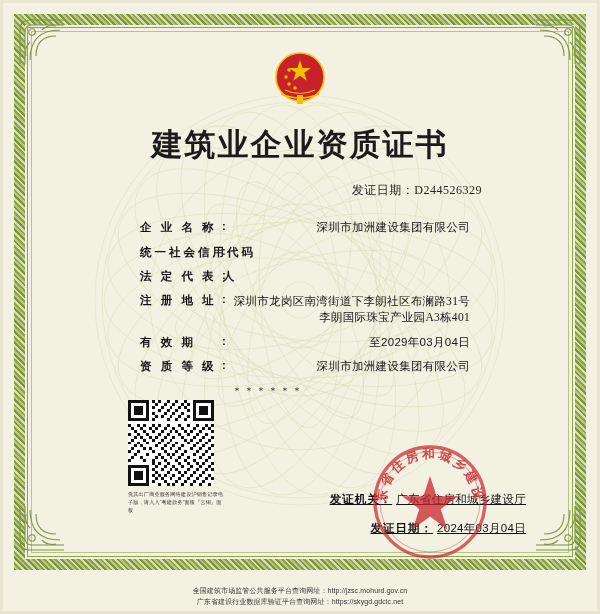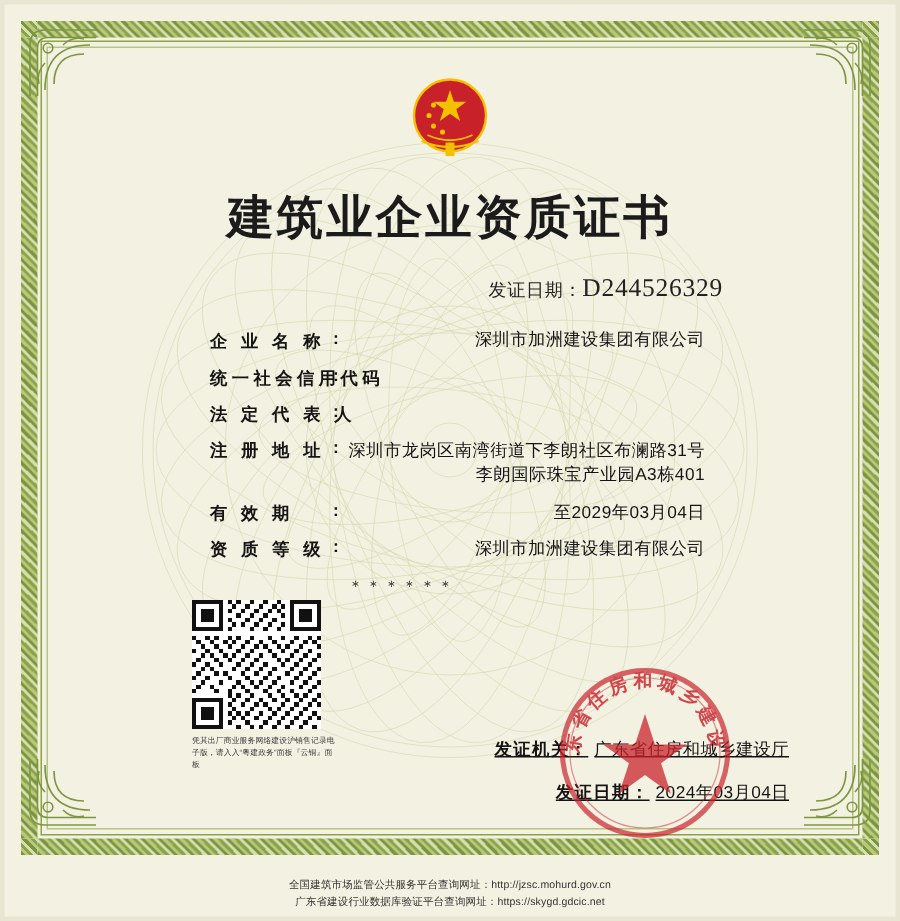--- a/index.html
+++ b/index.html
@@ -130,21 +130,21 @@
   .cert-number {
     position: absolute;
     top: 182px;
     right: 118px;
     font-size: 12px;
     color: #222;
     letter-spacing: 0.5px;
   }
   .cert-number .num {
     font-family: "Liberation Serif", serif;
-    font-size: 17px;
+    font-size: 12px;
   }
 
   .fields {
     position: absolute;
     top: 220px;
     left: 140px;
     width: 330px;
   }
   .field-row {
     display: flex;
@@ -164,21 +164,21 @@
     width: 10px;
     flex: 0 0 10px;
     font-weight: bold;
   }
   .field-value {
     flex: 1;
     line-height: 1.35;
     letter-spacing: 0.3px;
     text-align: right;
   }
-  .field-row.tall .field-value { line-height: 1.45; }
+  .field-row.tall .field-value { line-height: 1.45; font-family: Liberation Serif, serif; }
 
   .asterisks {
     position: absolute;
     top: 384px;
     left: 232px;
     font-size: 10px;
     color: #333;
     letter-spacing: 2px;
   }
 

